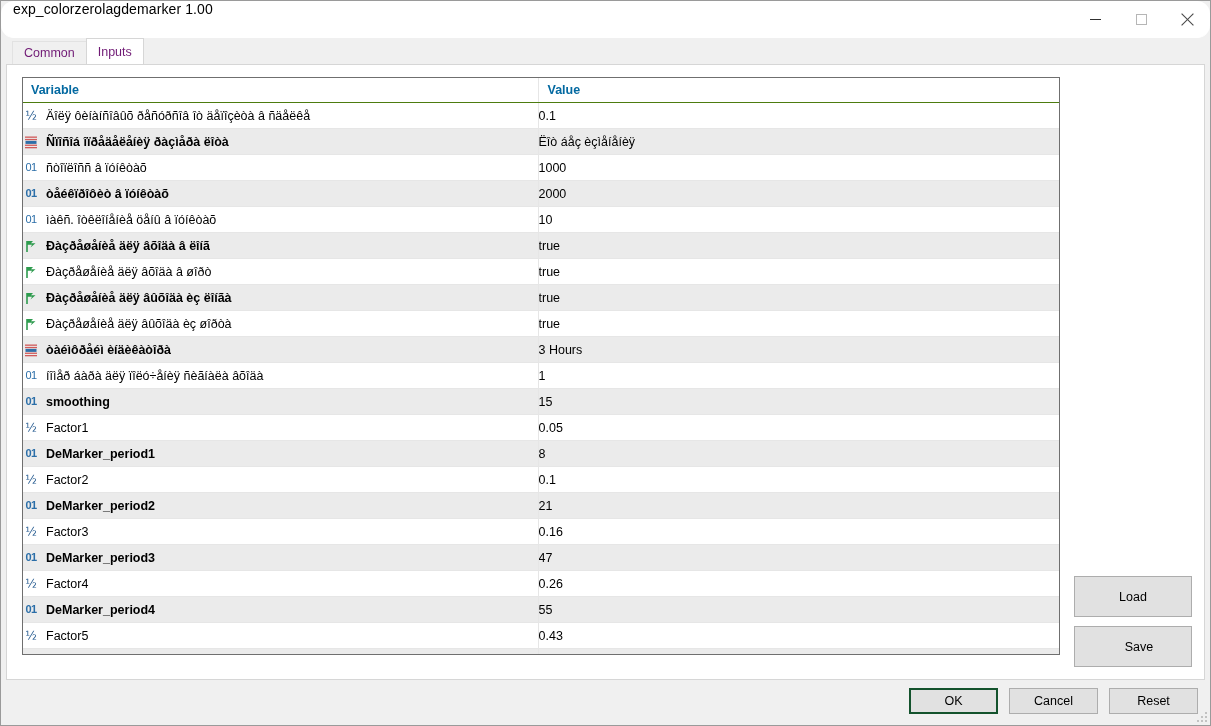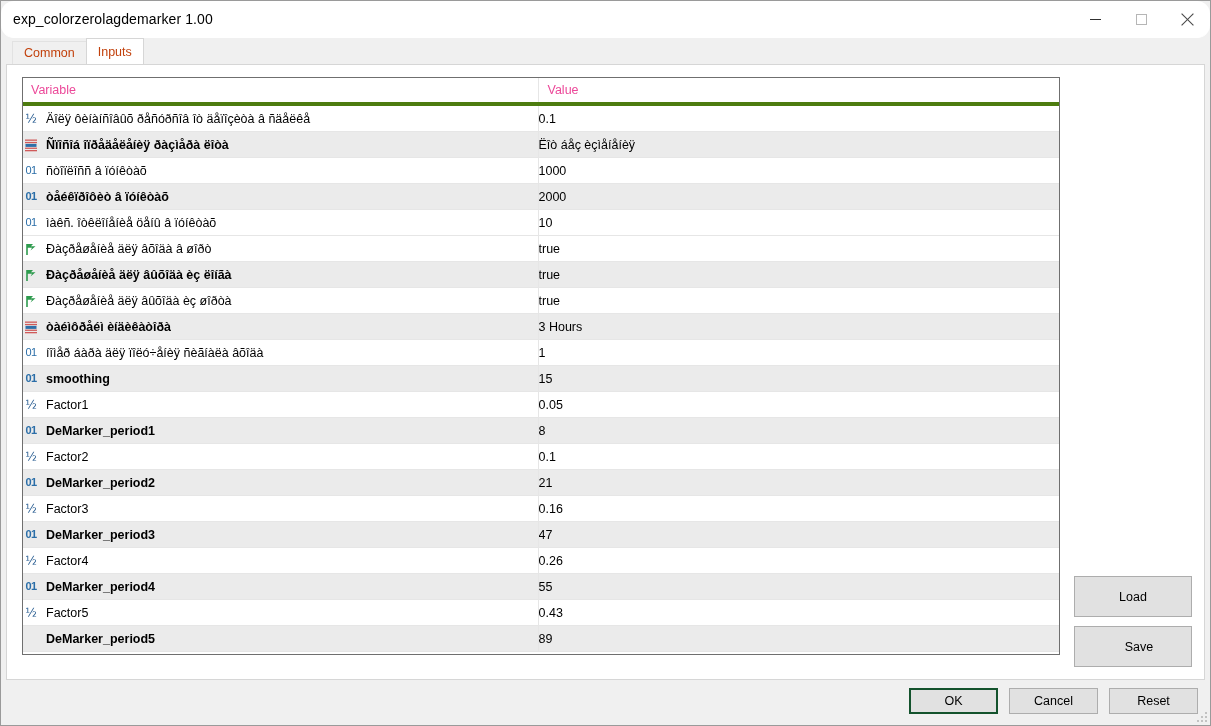--- a/index.html
+++ b/index.html
@@ -29,21 +29,21 @@
     display: flex;
     flex-direction: column;
   }
 
   
   .titlebar {
     height: 36px;
     min-height: 36px;
     background: #ffffff;
     display: flex;
-    align-items: center;
+    align-items: flex-start;
     position: relative;
     border-bottom: 1px solid #ffffff;
     border-radius: 13px;
   }
   .title-text {
     margin-left: 12px;
     font-size: 14px;
     color: #000000;
     white-space: nowrap;
     letter-spacing: 0.1px;
@@ -78,21 +78,21 @@
   .tab {
     height: 23px;
     padding: 0 11px;
     display: flex;
     align-items: center;
     font-size: 12.5px;
     background: #f0f0f0;
     border: 1px solid #d6d6d6;
     border-bottom: none;
     box-sizing: border-box;
-    color: #c2410c;
+    color: #701a75;
   }
   .tab.inactive {
     background: #f0f0f0;
     border-color: #e2e2e2;
     margin-right: -1px;
   }
   .tab.active {
     background: #ffffff;
     border-color: #d6d6d6;
     height: 26px;
@@ -127,28 +127,28 @@
   table.grid {
     border-collapse: collapse;
     width: 100%;
     table-layout: fixed;
   }
   table.grid col.c-var { width: 515px; }
   table.grid col.c-val { width: auto; }
 
   table.grid th {
     height: 24px;
-    font-weight: normal;
+    font-weight: bold;
     font-size: 12.5px;
     text-align: left;
     background: #ffffff;
-    border-bottom: 4px solid #4d7c0f;
+    border-bottom: 1px solid #4d7c0f;
     border-right: 1px solid #e6e6e6;
     padding: 0 0 0 8px;
-    color: #ec4899;
+    color: #0369a1;
   }
   table.grid th.h-val { border-right: none; padding-left: 9px; }
 
   table.grid td {
     height: 25px;
     font-size: 12.5px;
     border-bottom: 1px solid #e6e6e6;
     padding: 0;
     color: #000;
     vertical-align: middle;
@@ -355,20 +355,34 @@
               <td class="var-cell">
                 <div class="var-inner">
                   <span class="tico">
                     <span class="ico-int" style="color: rgb(43, 110, 168);">01</span>
                   </span>
                   <span class="var-label">ìàêñ. îòêëîíåíèå öåíû â ïóíêòàõ</span>
                 </div>
               </td>
               <td class="val-cell">10</td>
             </tr>
+            <tr class="alt">
+              <td class="var-cell">
+                <div class="var-inner">
+                  <span class="tico">
+                    <svg width="14" height="14" viewBox="0 0 14 14">
+                      <path d="M3 13 L3 2" stroke="#2e9b4e" stroke-width="1.6" fill="none"></path>
+                      <path d="M3 2 L9 2 L7 4.2 L11.5 4.2 L6.5 8.4 L8 5.8 L3 5.8 Z" fill="#2e9b4e"></path>
+                    </svg>
+                  </span>
+                  <span class="var-label">Ðàçðåøåíèå äëÿ âõîäà â ëîíã</span>
+                </div>
+              </td>
+              <td class="val-cell">true</td>
+            </tr>
             <tr>
               <td class="var-cell">
                 <div class="var-inner">
                   <span class="tico">
                     <svg width="14" height="14" viewBox="0 0 14 14">
                       <path d="M3 13 L3 2" stroke="#2e9b4e" stroke-width="1.6" fill="none"></path>
                       <path d="M3 2 L9 2 L7 4.2 L11.5 4.2 L6.5 8.4 L8 5.8 L3 5.8 Z" fill="#2e9b4e"></path>
                     </svg>
                   </span>
                   <span class="var-label">Ðàçðåøåíèå äëÿ âõîäà â øîðò</span>

